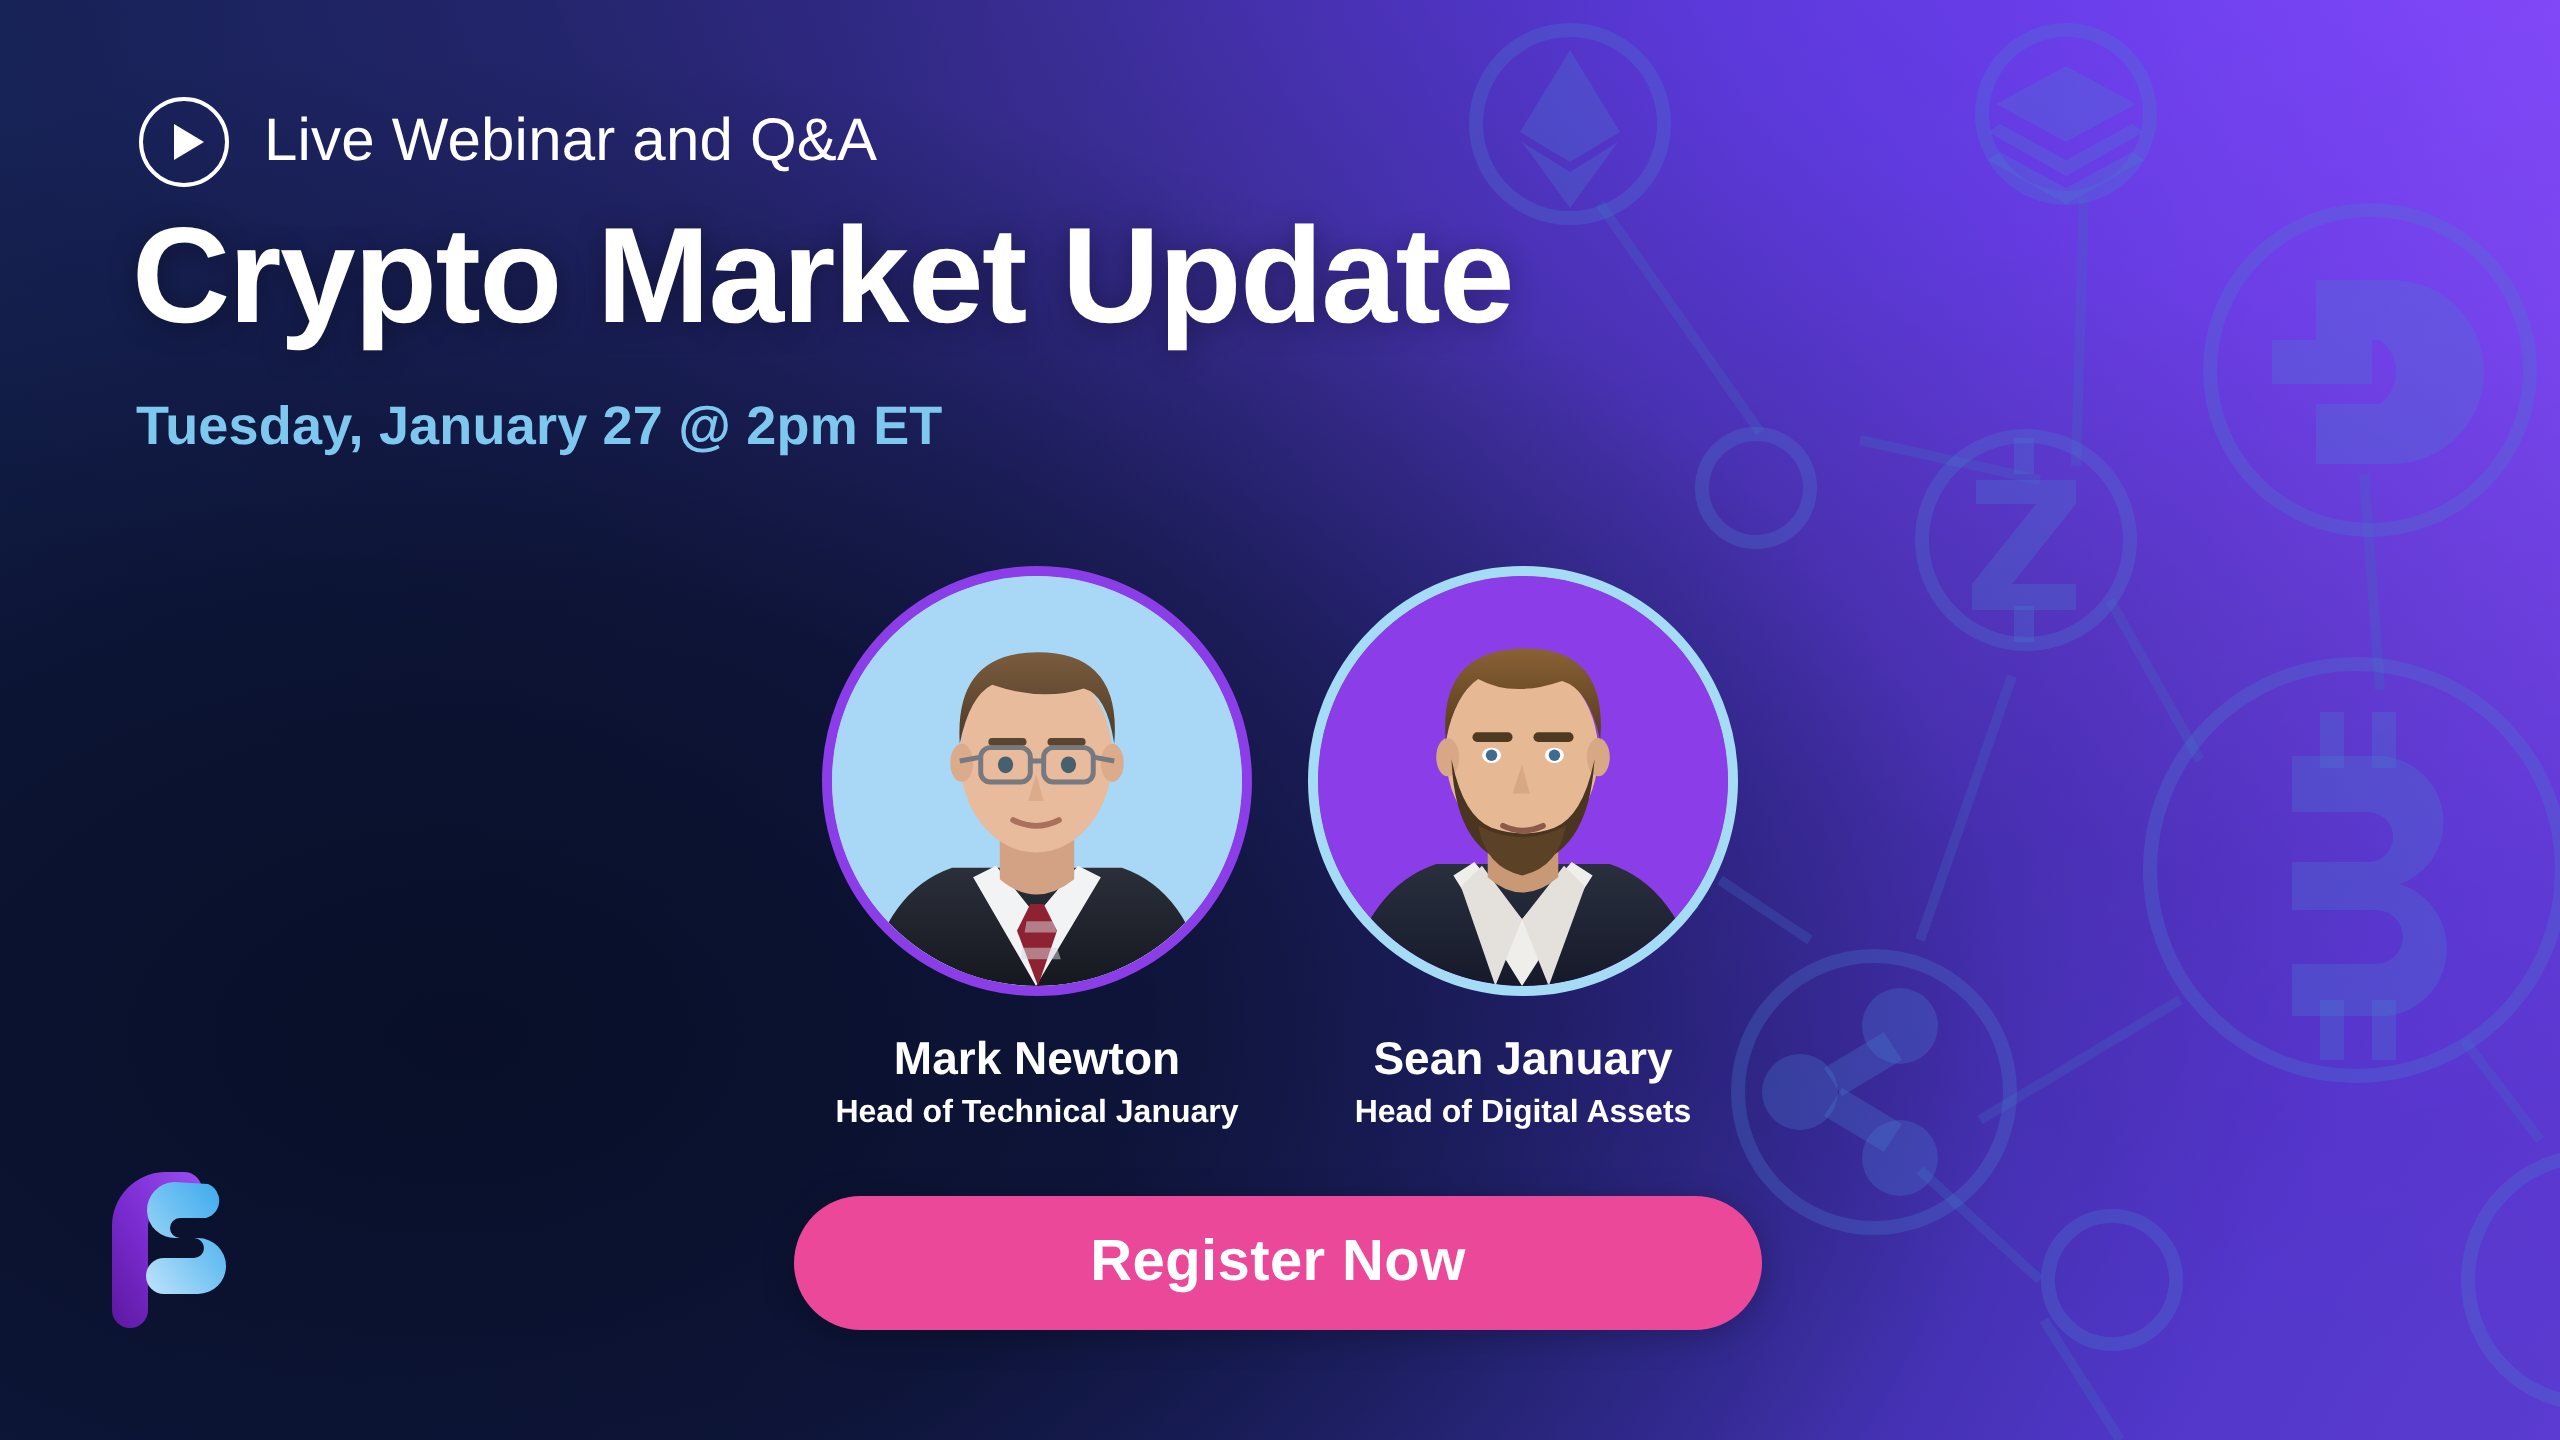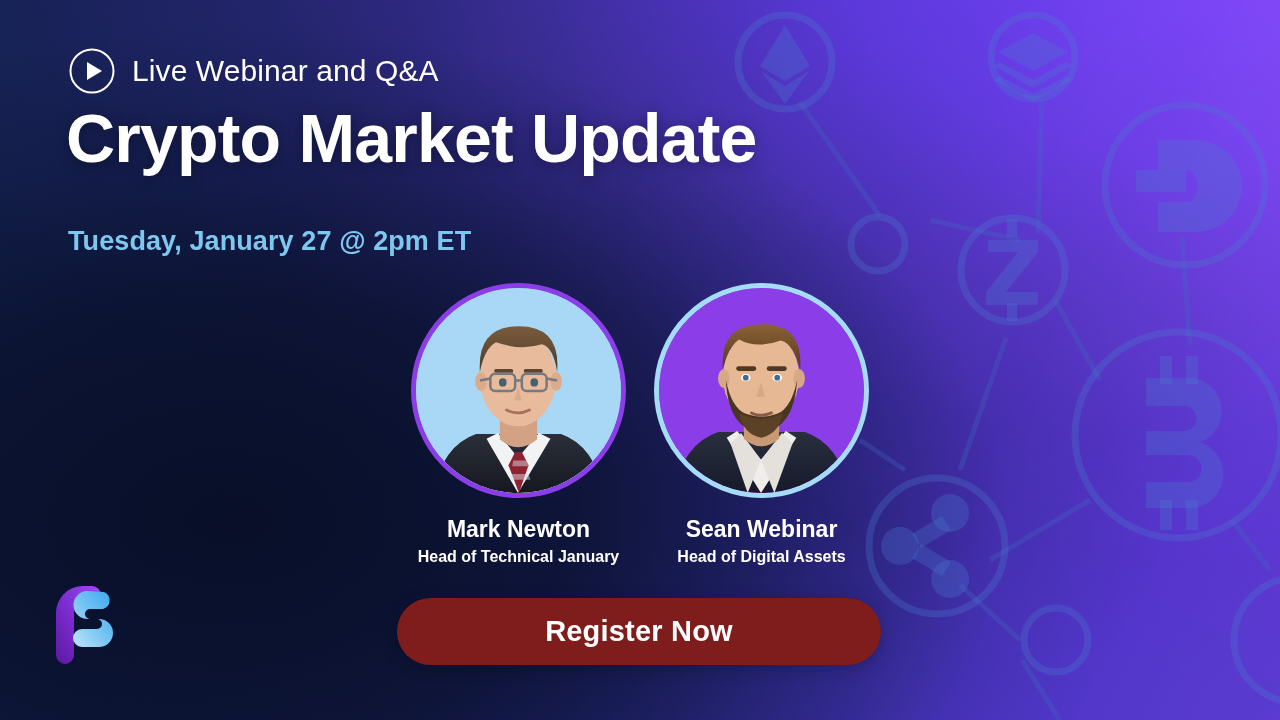--- a/index.html
+++ b/index.html
@@ -47,21 +47,21 @@
     position:absolute; left:66px; top:104px;
     font-size:68px; font-weight:700; color:#ffffff;
     letter-spacing:-.8px; line-height:1.0; white-space:nowrap;
     text-shadow:0 2px 14px rgba(0,0,0,.35);
     text-align:center;
   }
   
   .date-line {
     position:absolute; left:68px; top:200px;
     font-size:27px; font-weight:700; color:#7ec8f0;
-    letter-spacing:.1px; line-height:1; white-space:nowrap;margin-top:28px;
+    letter-spacing:.1px; line-height:1; white-space:nowrap;
   }
 
   
   .speakers {
     position:absolute; left:0; top:283px; width:1280px;
     display:flex; justify-content:center; gap:18px;
   }
   .speaker { width:225px; display:flex; flex-direction:column; align-items:center; }
   .avatar-ring {
     width:215px; height:215px; border-radius:50%;
@@ -77,21 +77,21 @@
   }
   .speaker-title {
     margin-top:6px; font-size:16px; font-weight:700; color:#ffffff;
     line-height:1.1; white-space:nowrap;
   }
 
   
   .cta-button {
     position:absolute; left:397px; top:598px;
     width:484px; height:67px; border-radius:34px;
-    background:#7f1d1d; border:none; cursor:pointer;
+    background:#ec4899; border:none; cursor:pointer;
     display:flex; align-items:center; justify-content:center;
     color:#ffffff; font-size:29px; font-weight:700;
     font-family:"Liberation Sans", sans-serif;
     letter-spacing:.2px;
     box-shadow:0 3px 16px rgba(0,0,0,.25);
   }
 
   
   .brand-logo { position:absolute; left:52px; top:582px; width:66px; height:86px; }
 </style>
@@ -301,21 +301,21 @@
 
             <ellipse cx="91" cy="94" rx="5" ry="4" fill="#ffffff"></ellipse>
             <ellipse cx="124" cy="94" rx="5" ry="4" fill="#ffffff"></ellipse>
             <circle cx="91" cy="94" r="3" fill="#3f6c8e"></circle>
             <circle cx="124" cy="94" r="3" fill="#3f6c8e"></circle>
 
             <path d="M107 99 l-5 15 l9 0 Z" fill="#d5a27e" opacity=".8"></path>
           </g>
         </svg>
       </div>
-      <div class="speaker-name">Sean Webinar</div>
+      <div class="speaker-name">Sean January</div>
       <div class="speaker-title">Head of Digital Assets</div>
     </div>
   </div>
 
   <button class="cta-button">Register Now</button>
 
   <svg class="brand-logo" viewBox="0 0 66 86">
     <defs>
       <linearGradient id="fgrad" x1="0" y1="1" x2="1" y2="0">
         <stop offset="0" stop-color="#5c189f"></stop>

